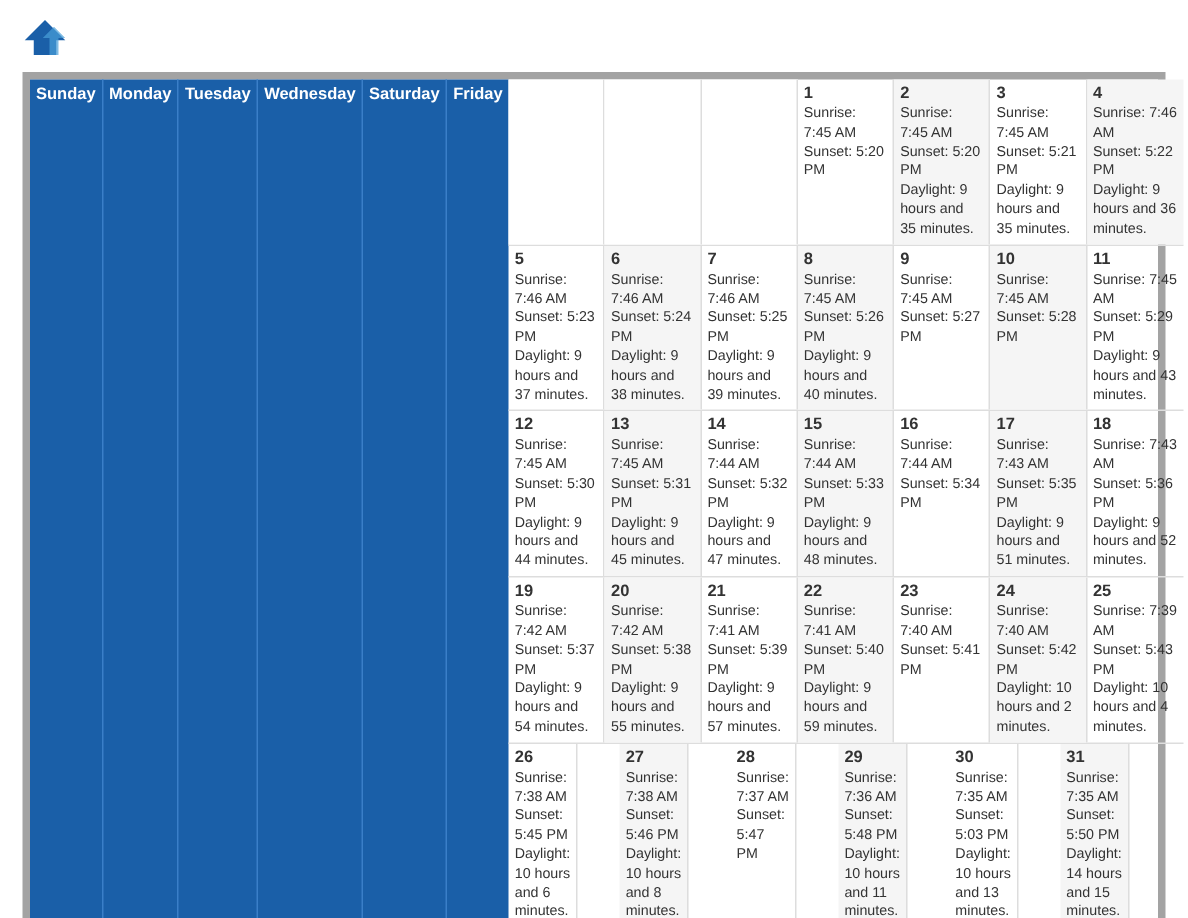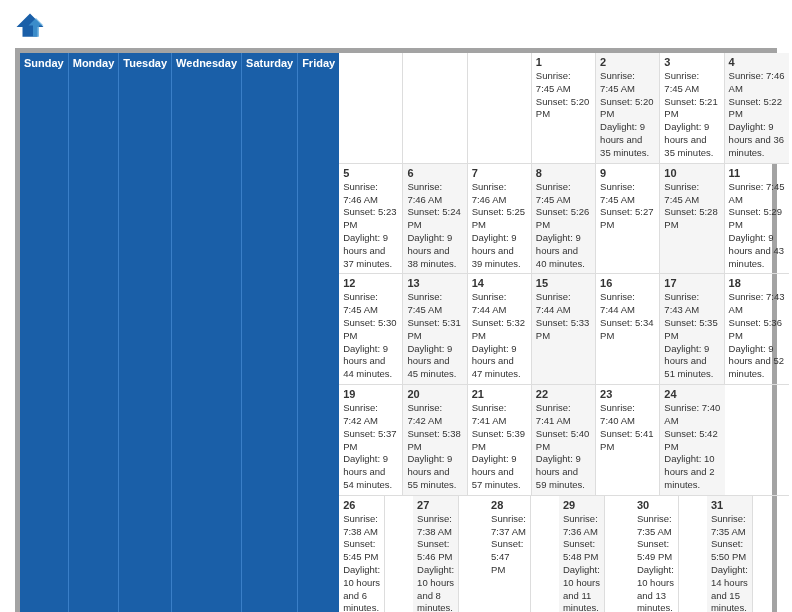--- a/index.html
+++ b/index.html
@@ -229,20 +229,21 @@
           <div class="cal-cell">
             <div class="day-num">14</div>
             <div class="cell-line">Sunrise: 7:44 AM</div>
             <div class="cell-line">Sunset: 5:32 PM</div>
             <div class="cell-line">Daylight: 9 hours and 47 minutes.</div>
           </div>
           <div class="cal-cell shaded">
             <div class="day-num">15</div>
             <div class="cell-line">Sunrise: 7:44 AM</div>
             <div class="cell-line">Sunset: 5:33 PM</div>
+            <div class="cell-line">Daylight: 9 hours and 48 minutes.</div>
           </div>
           <div class="cal-cell">
             <div class="day-num">16</div>
             <div class="cell-line">Sunrise: 7:44 AM</div>
             <div class="cell-line">Sunset: 5:34 PM</div>
           </div>
           <div class="cal-cell shaded">
             <div class="day-num">17</div>
             <div class="cell-line">Sunrise: 7:43 AM</div>
             <div class="cell-line">Sunset: 5:35 PM</div>
@@ -284,20 +285,26 @@
             <div class="day-num">23</div>
             <div class="cell-line">Sunrise: 7:40 AM</div>
             <div class="cell-line">Sunset: 5:41 PM</div>
           </div>
           <div class="cal-cell shaded">
             <div class="day-num">24</div>
             <div class="cell-line">Sunrise: 7:40 AM</div>
             <div class="cell-line">Sunset: 5:42 PM</div>
             <div class="cell-line">Daylight: 10 hours and 2 minutes.</div>
           </div>
+          <div class="cal-cell">
+            <div class="day-num">25</div>
+            <div class="cell-line">Sunrise: 7:39 AM</div>
+            <div class="cell-line">Sunset: 5:43 PM</div>
+            <div class="cell-line">Daylight: 10 hours and 4 minutes.</div>
+          </div>
         </div>
         <div class="cal-week">
           <div class="cal-cell">
             <div class="day-num">26</div>
             <div class="cell-line">Sunrise: 7:38 AM</div>
             <div class="cell-line">Sunset: 5:45 PM</div>
             <div class="cell-line">Daylight: 10 hours and 6 minutes.</div>
           </div>
           <div class="cal-cell shaded">
             <div class="day-num">27</div>
@@ -312,21 +319,21 @@
           </div>
           <div class="cal-cell shaded">
             <div class="day-num">29</div>
             <div class="cell-line">Sunrise: 7:36 AM</div>
             <div class="cell-line">Sunset: 5:48 PM</div>
             <div class="cell-line">Daylight: 10 hours and 11 minutes.</div>
           </div>
           <div class="cal-cell">
             <div class="day-num">30</div>
             <div class="cell-line">Sunrise: 7:35 AM</div>
-            <div class="cell-line">Sunset: 5:49 PM</div>
+            <div class="cell-line">Sunset: 5:03 PM</div>
             <div class="cell-line">Daylight: 10 hours and 13 minutes.</div>
           </div>
           <div class="cal-cell shaded">
             <div class="day-num">31</div>
             <div class="cell-line">Sunrise: 7:35 AM</div>
             <div class="cell-line">Sunset: 5:50 PM</div>
             <div class="cell-line">Daylight: 14 hours and 15 minutes.</div>
           </div>
           <div class="cal-cell empty"></div>
         </div>

